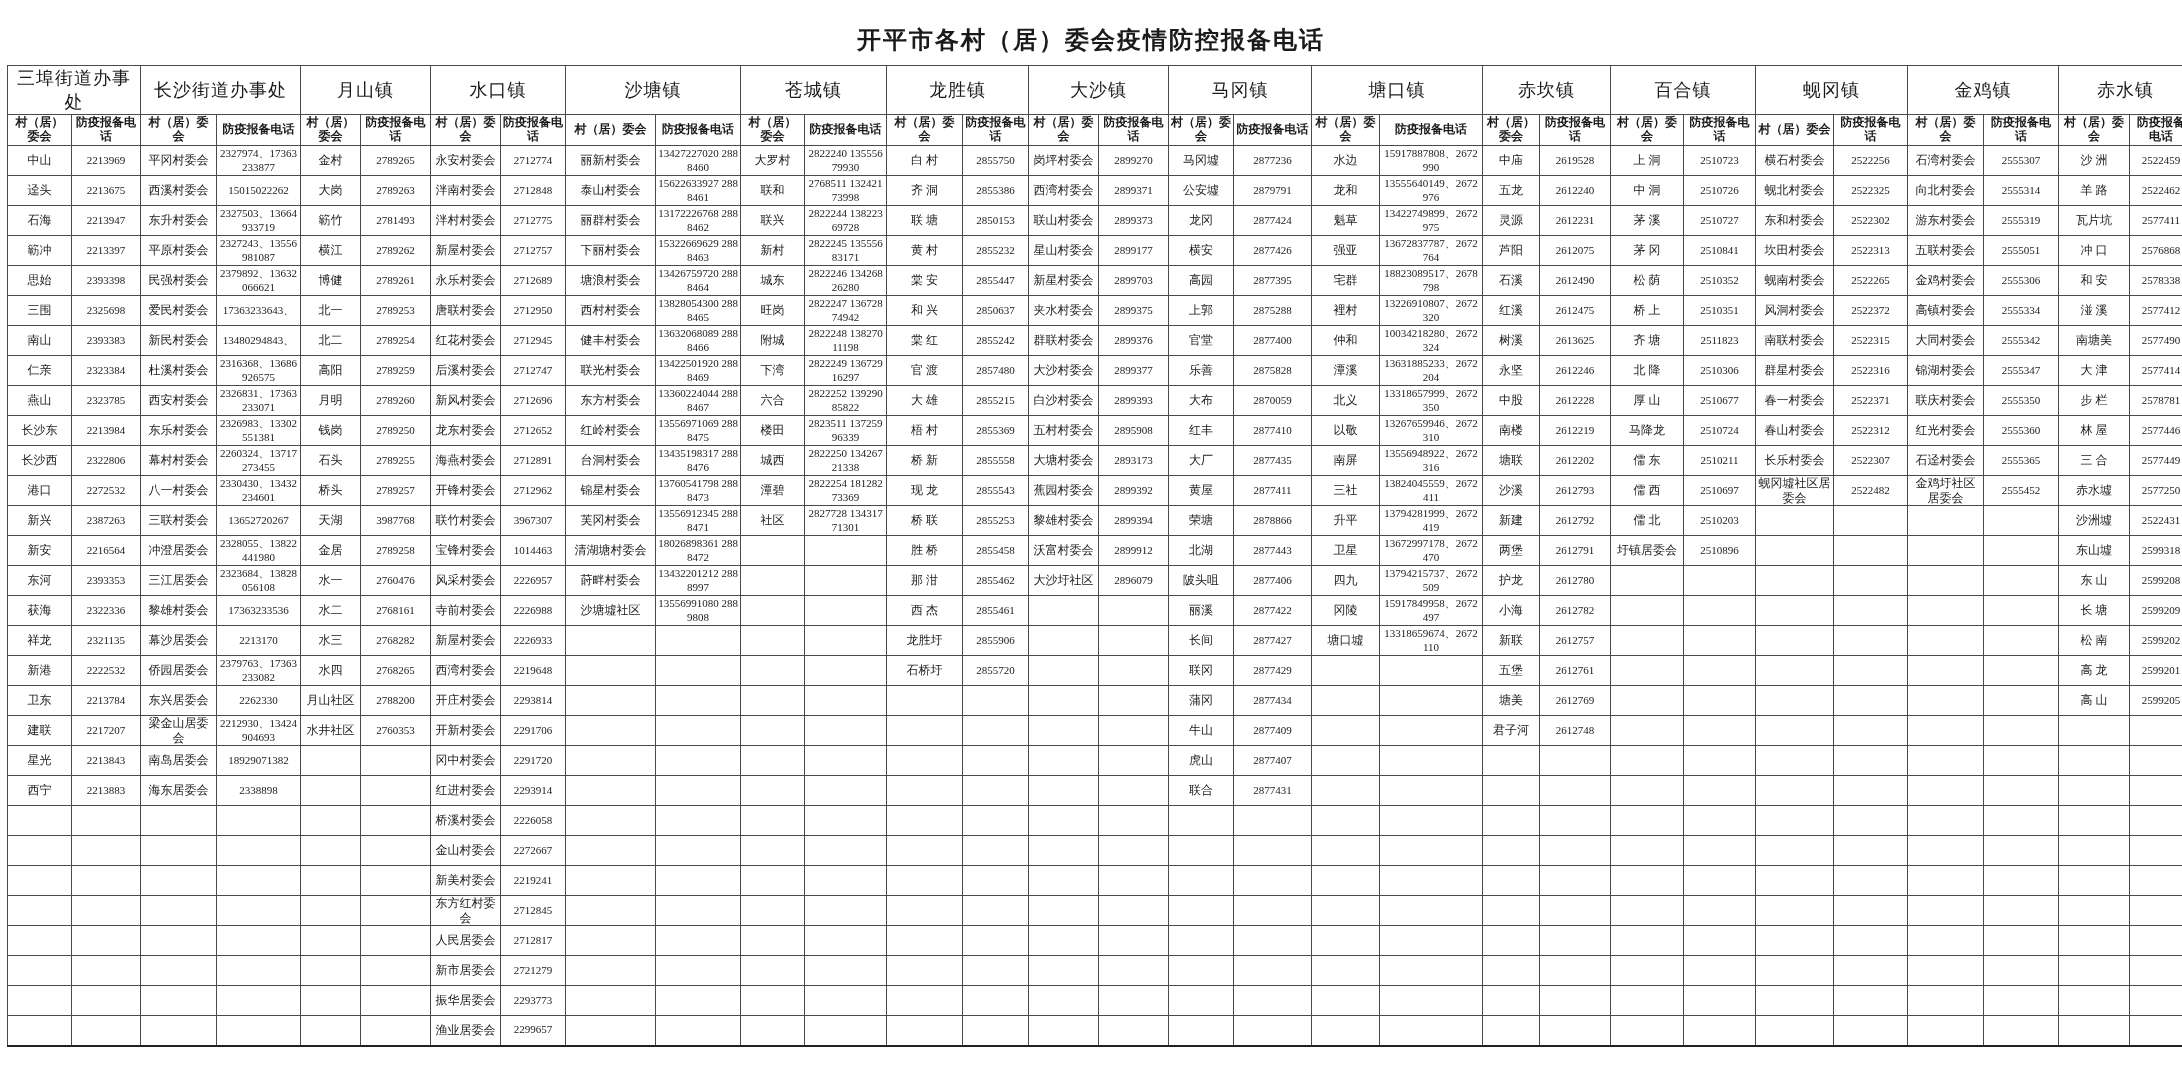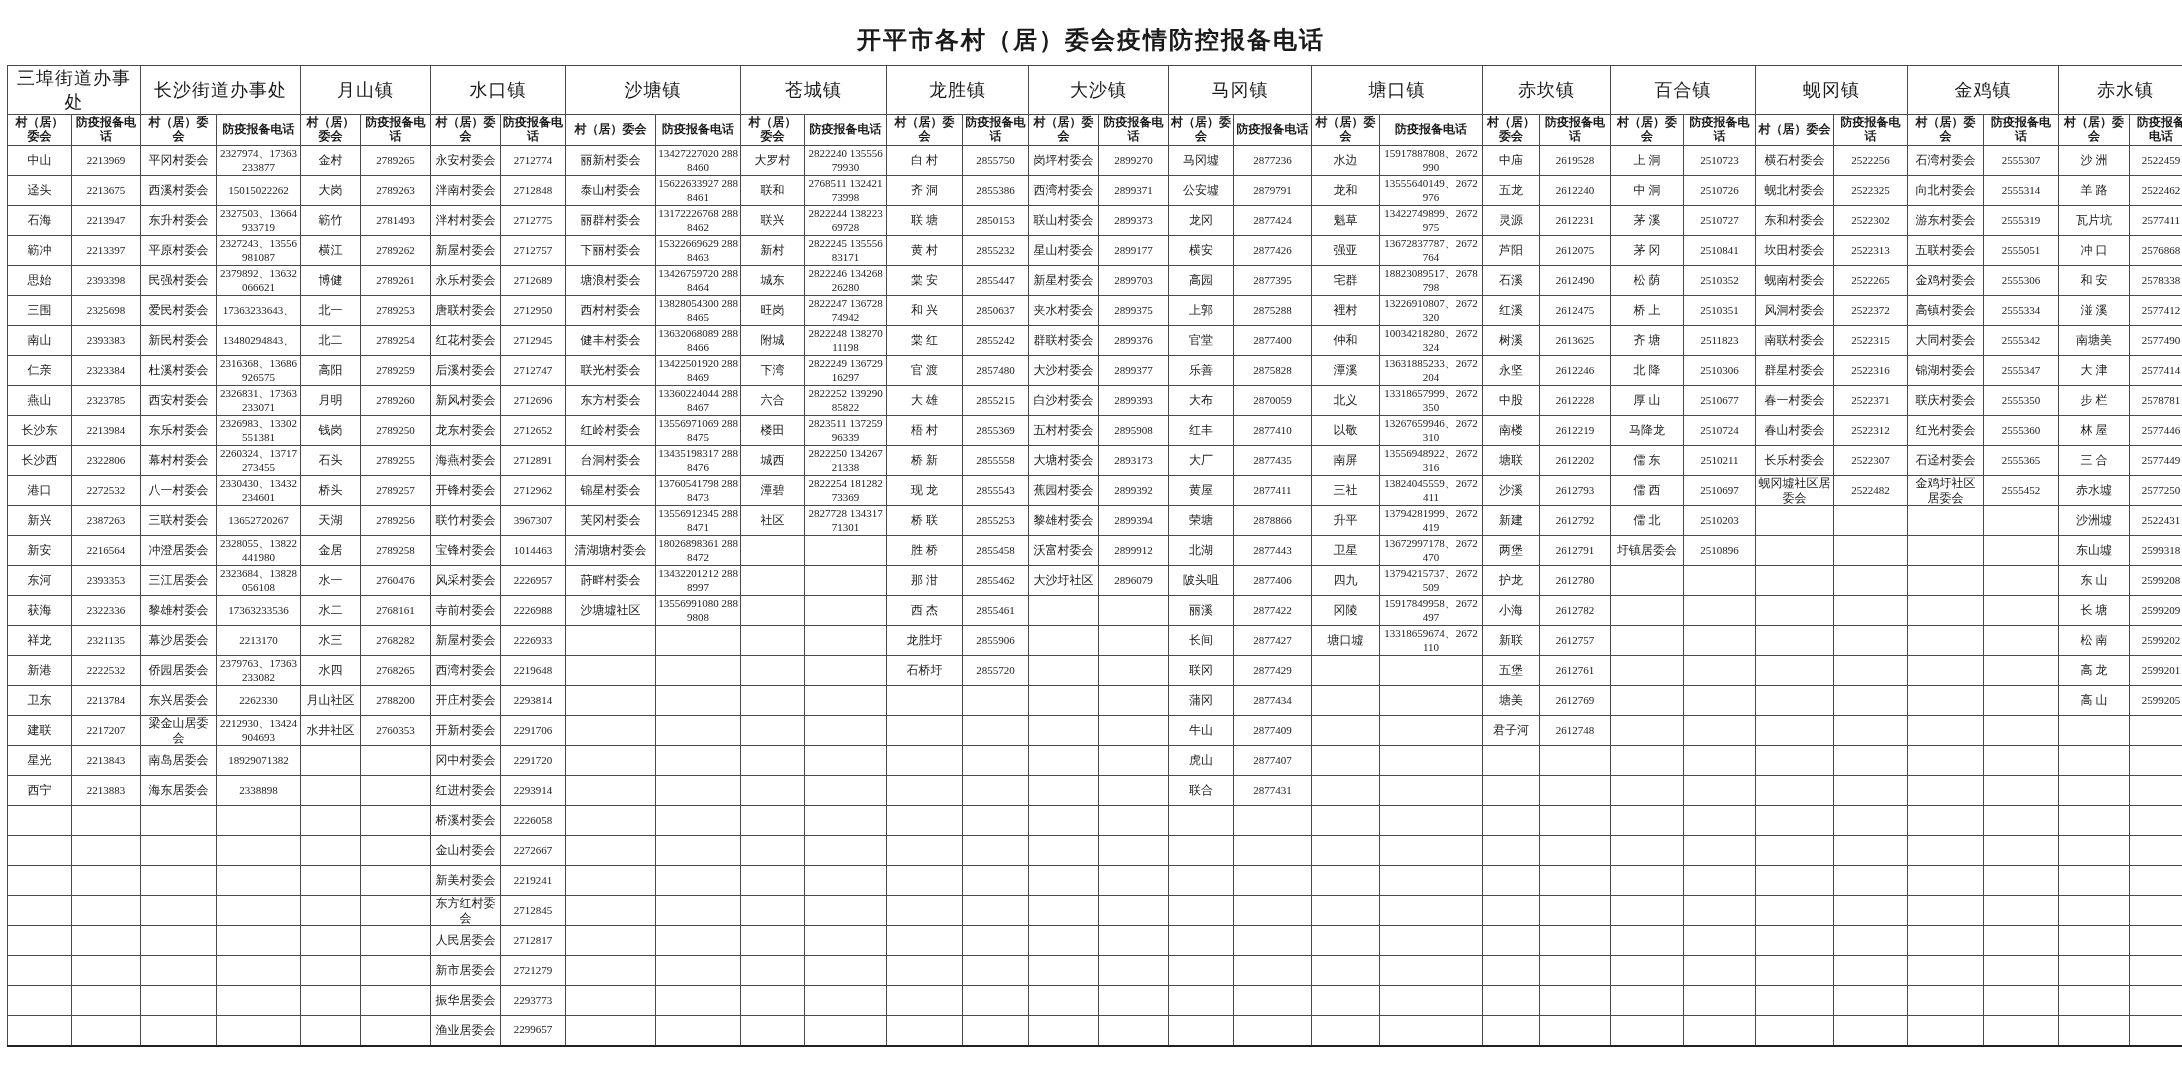--- a/index.html
+++ b/index.html
@@ -531,21 +531,21 @@
           <td class="phone-cell">2555452</td>
           <td class="committee-cell">赤水墟</td>
           <td class="phone-cell">2577250</td>
         </tr>
         <tr>
           <td class="committee-cell">新兴</td>
           <td class="phone-cell">2387263</td>
           <td class="committee-cell">三联村委会</td>
           <td class="phone-cell">13652720267</td>
           <td class="committee-cell">天湖</td>
-          <td class="phone-cell">2789256</td>
+          <td class="phone-cell">3987768</td>
           <td class="committee-cell">联竹村委会</td>
           <td class="phone-cell">3967307</td>
           <td class="committee-cell">芙冈村委会</td>
           <td class="phone-cell">13556912345 2888471</td>
           <td class="committee-cell">社区</td>
           <td class="phone-cell">2827728 13431771301</td>
           <td class="committee-cell">桥 联</td>
           <td class="phone-cell">2855253</td>
           <td class="committee-cell">黎雄村委会</td>
           <td class="phone-cell">2899394</td>

